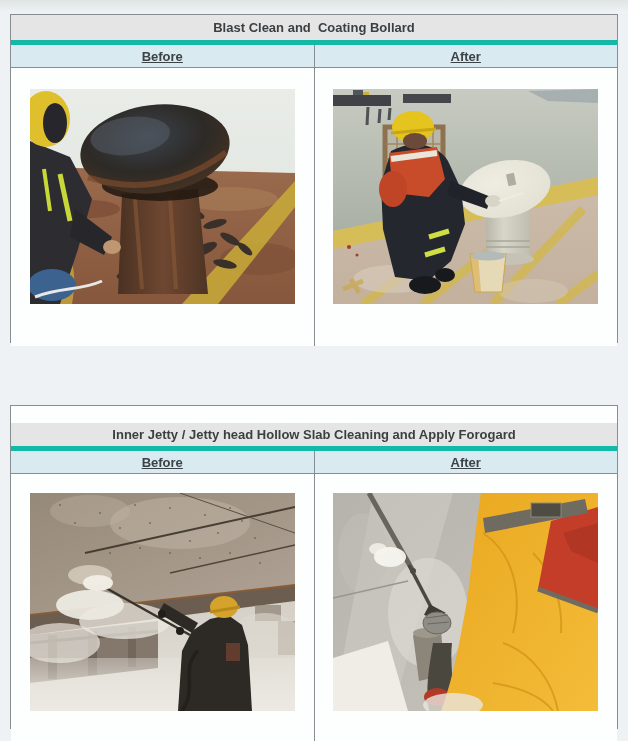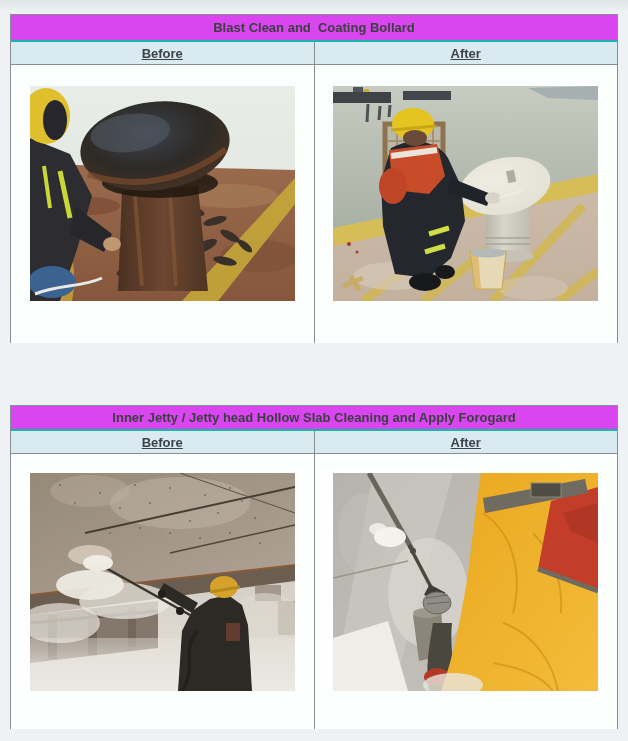--- a/index.html
+++ b/index.html
@@ -11,25 +11,25 @@
   .scan-edge{position:absolute;left:0;top:0;width:628px;height:12px;
     background:linear-gradient(180deg,#dfe4e4,#eef2f4);}
   .doc-table{
     position:absolute;left:10px;width:606px;
     background:#fdfefe;border:1px solid #878e92;
     box-sizing:content-box;
   }
   #table-1{top:14px;height:327px;}
   #table-2{top:405px;height:322px;}
   .title-row{
-    height:25px;border-bottom:2px solid #14b8a6;background:#d946ef;
+    height:25px;border-bottom:5px solid #14b8a6;background:#e5e5e5;
     display:flex;align-items:center;justify-content:center;
     font-weight:bold;font-size:13px;color:#3c3f42;white-space:pre;
   }
-  #table-2 .title-row{height:23px;}
+  #table-2 .title-row{height:23px;margin-top:17px;}
   .header-row{
     height:22px;border-bottom:1px solid #878e92;background:#d9eaf1;
     display:flex;
   }
   .header-cell{
     flex:1;display:flex;align-items:center;justify-content:center;
     font-weight:bold;font-size:13px;color:#3c4246;text-decoration:underline;
   }
   .header-cell.first{border-right:1px solid #878e92;}
   .photo-row{display:flex;height:calc(100% - 49px);}

